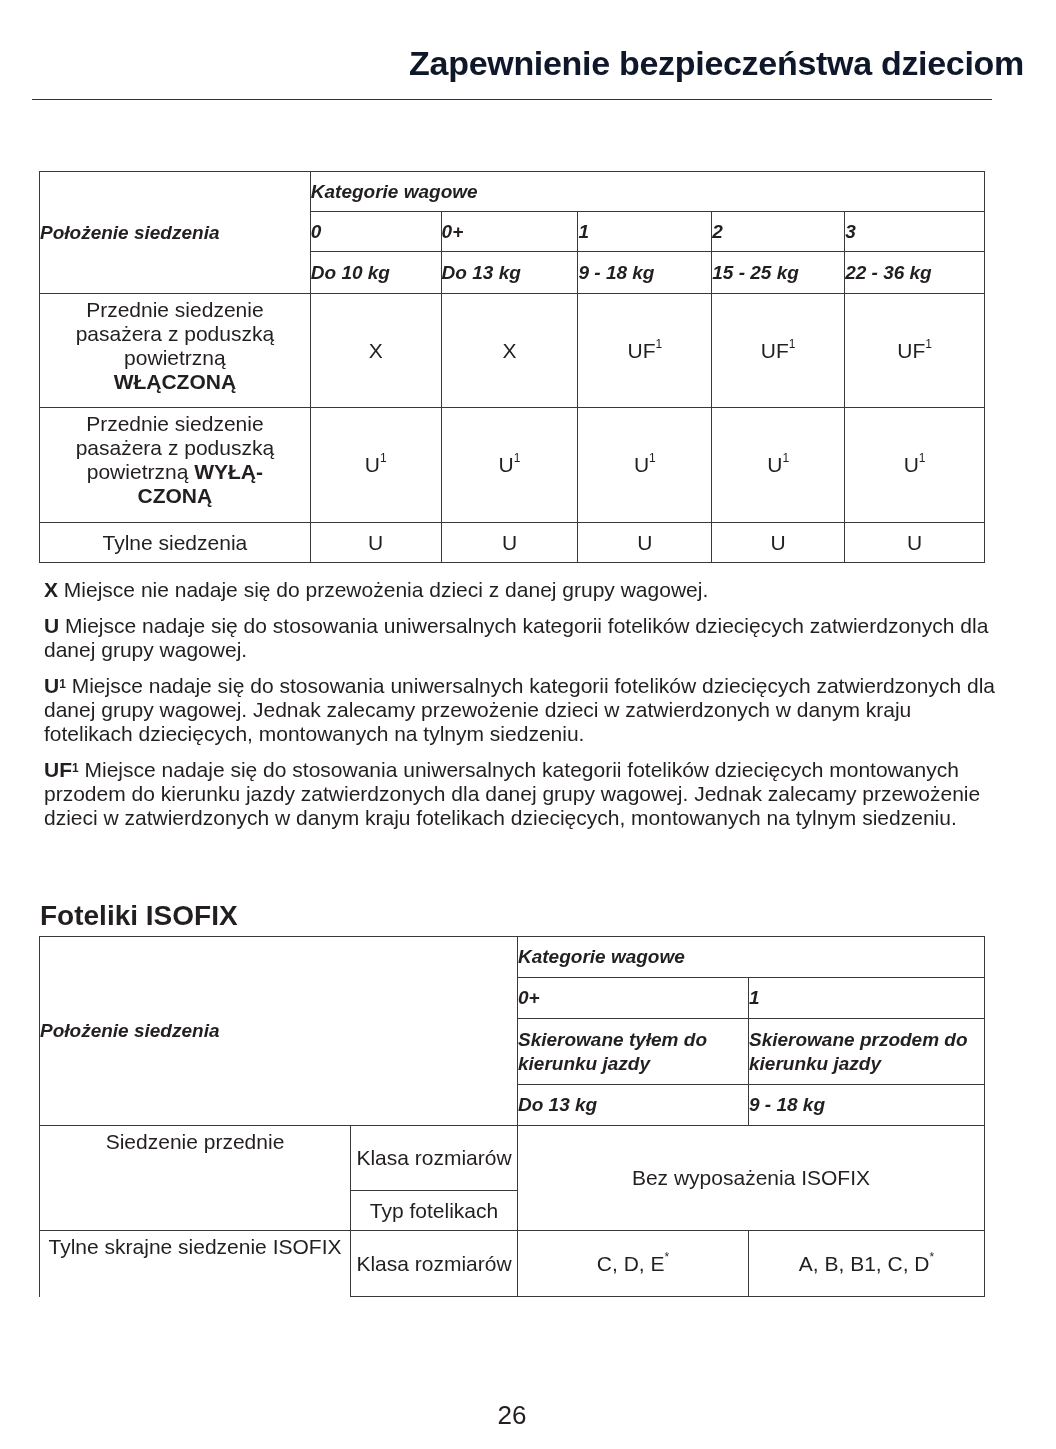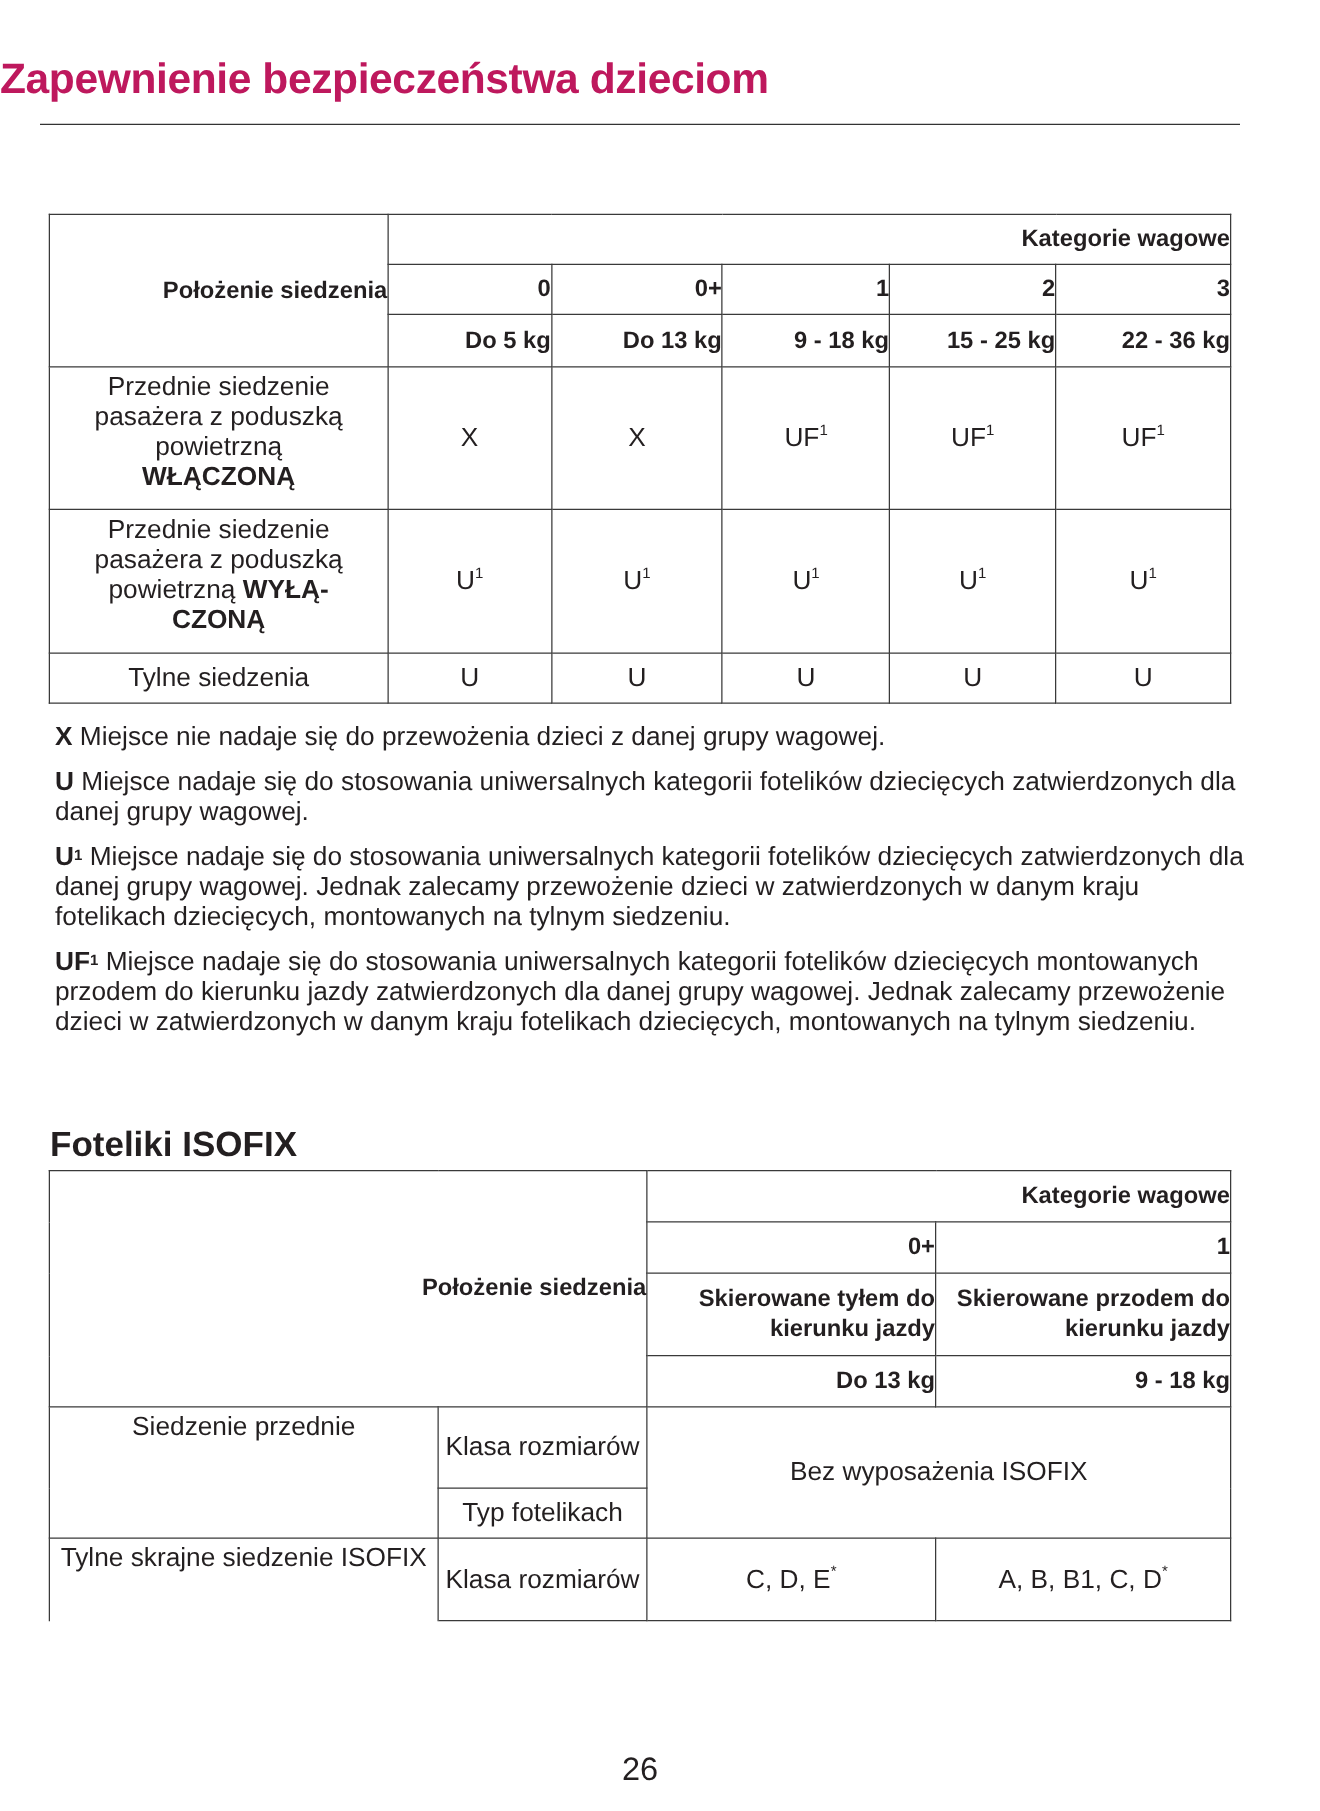--- a/index.html
+++ b/index.html
@@ -1,33 +1,33 @@
 <!DOCTYPE html>
 <html><head>
 <meta charset="utf-8">
 <style>
   html, body { margin: 0; padding: 0; background: #ffffff; }
   body {
     width: 1056px; height: 1449px; position: relative; overflow: hidden;
     font-family: "Liberation Sans", sans-serif; color: #231f20;
   }
   .page-title {
-    position: absolute; left: 0; top: 44px; width: 1024px; text-align: left;
-    font-size: 34px; font-weight: bold; letter-spacing: -0.3px; color: #be185d;
+    position: absolute; left: 0; top: 44px; width: 1024px; text-align: right;
+    font-size: 34px; font-weight: bold; letter-spacing: -0.3px; color: #0f172a;
   }
   .title-rule {
     position: absolute; left: 32px; top: 99px; width: 960px; height: 0;
     border-top: 1.5px solid #333;
   }
   table { border-collapse: collapse; position: absolute; }
   td, th {
     border: 1.5px solid #3a3a3a; padding: 0; vertical-align: middle;
     color: #231f20;
   }
-  th { font-weight: bold; font-size: 19px; text-align: right; }
+  th { font-weight: bold; font-size: 19px; text-align: left; font-style: italic; }
   td { font-size: 21px; font-weight: normal; }
   .c { text-align: center; }
   .lab { text-align: center; padding: 4px 8px; line-height: 24px; vertical-align: top; }
   .lab b { font-weight: bold; }
   sup { font-size: 12px; vertical-align: top; position: relative; top: -2px; }
 
   #t1 { left: 39px; top: 171px; width: 946px; }
   #t1 .h1 { height: 40px; }
   #t1 .h2 { height: 40px; }
   #t1 .h3 { height: 42px; }
@@ -79,21 +79,21 @@
     <th colspan="5">Kategorie wagowe</th>
   </tr>
   <tr class="h2">
     <th>0</th>
     <th>0+</th>
     <th>1</th>
     <th>2</th>
     <th>3</th>
   </tr>
   <tr class="h3">
-    <th>Do 5 kg</th>
+    <th>Do 10 kg</th>
     <th>Do 13 kg</th>
     <th>9 - 18 kg</th>
     <th>15 - 25 kg</th>
     <th>22 - 36 kg</th>
   </tr>
   <tr class="r1">
     <td class="lab"><span>Przednie siedzenie pasażera z poduszką powietrzną</span><br><b>WŁĄCZONĄ</b></td>
     <td class="c"><span>X</span><sup></sup></td>
     <td class="c"><span>X</span><sup></sup></td>
     <td class="c"><span>UF</span><sup>1</sup></td>

